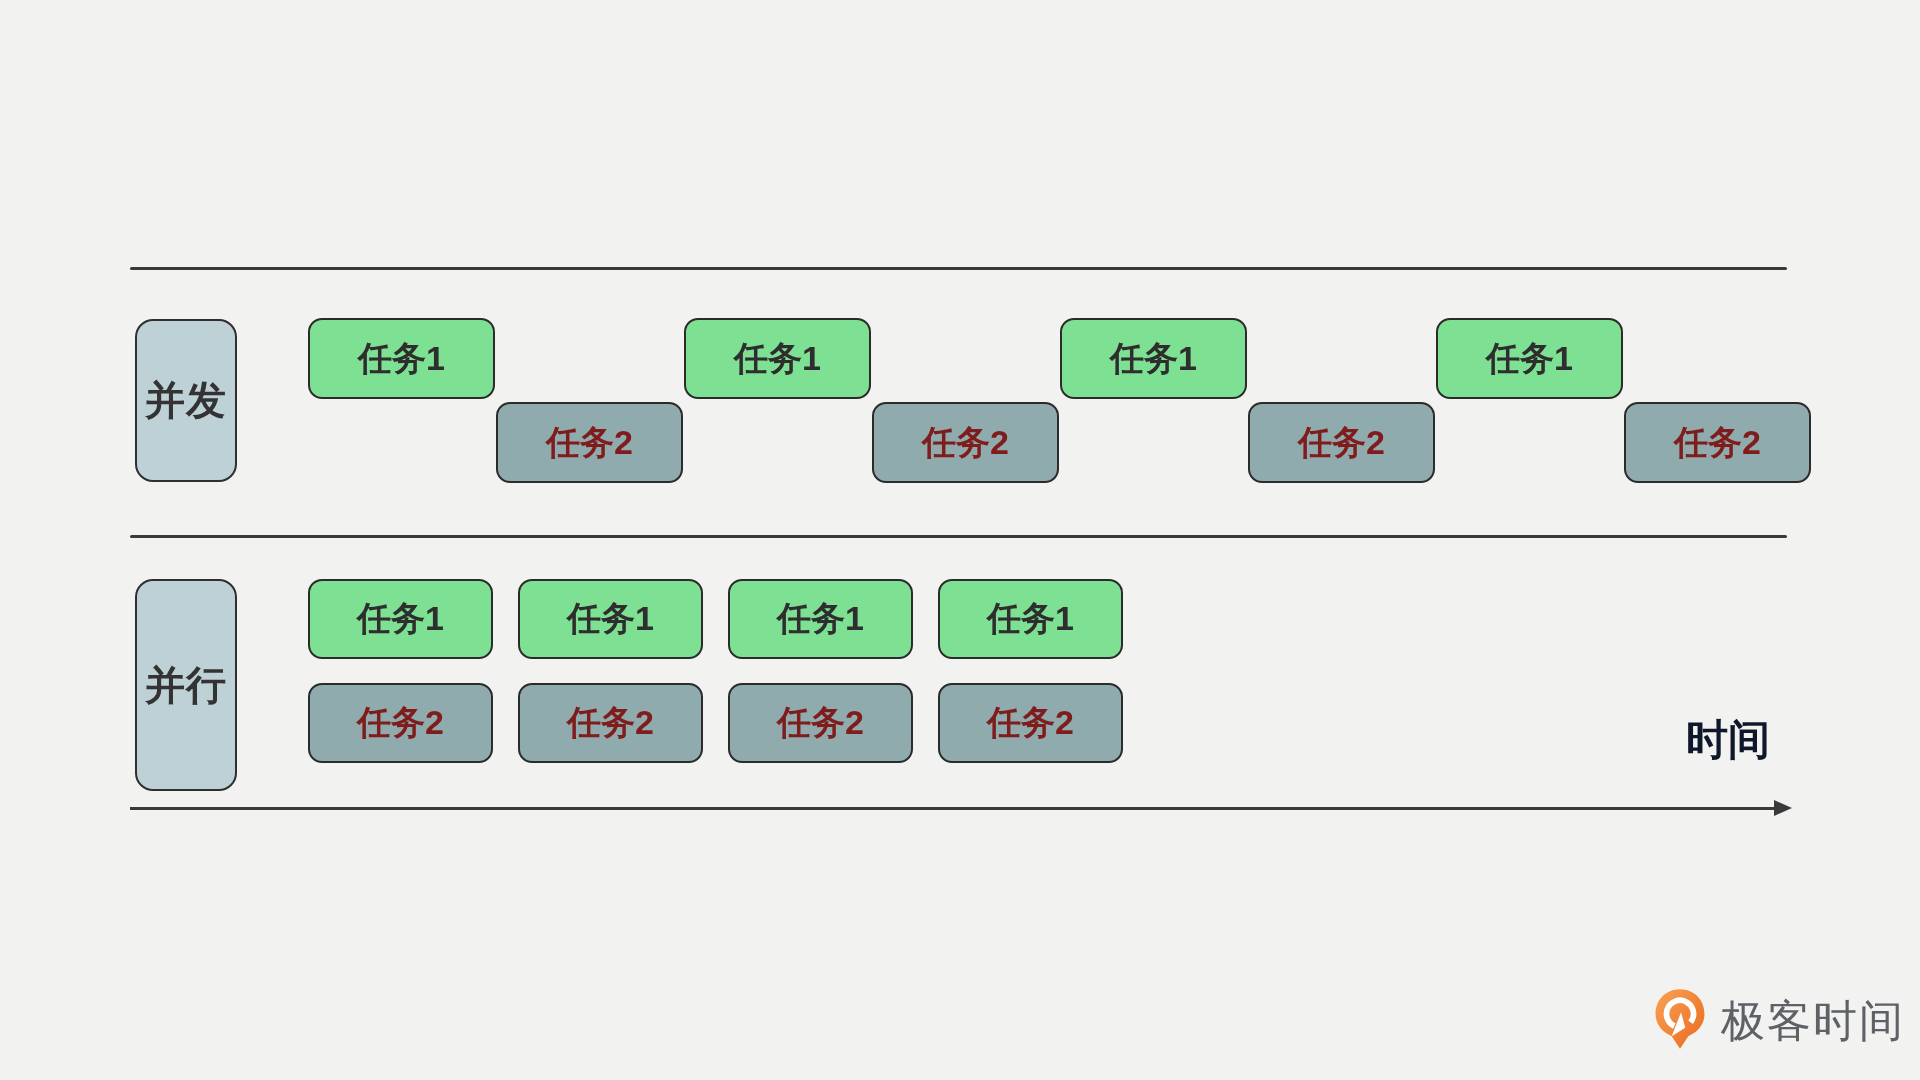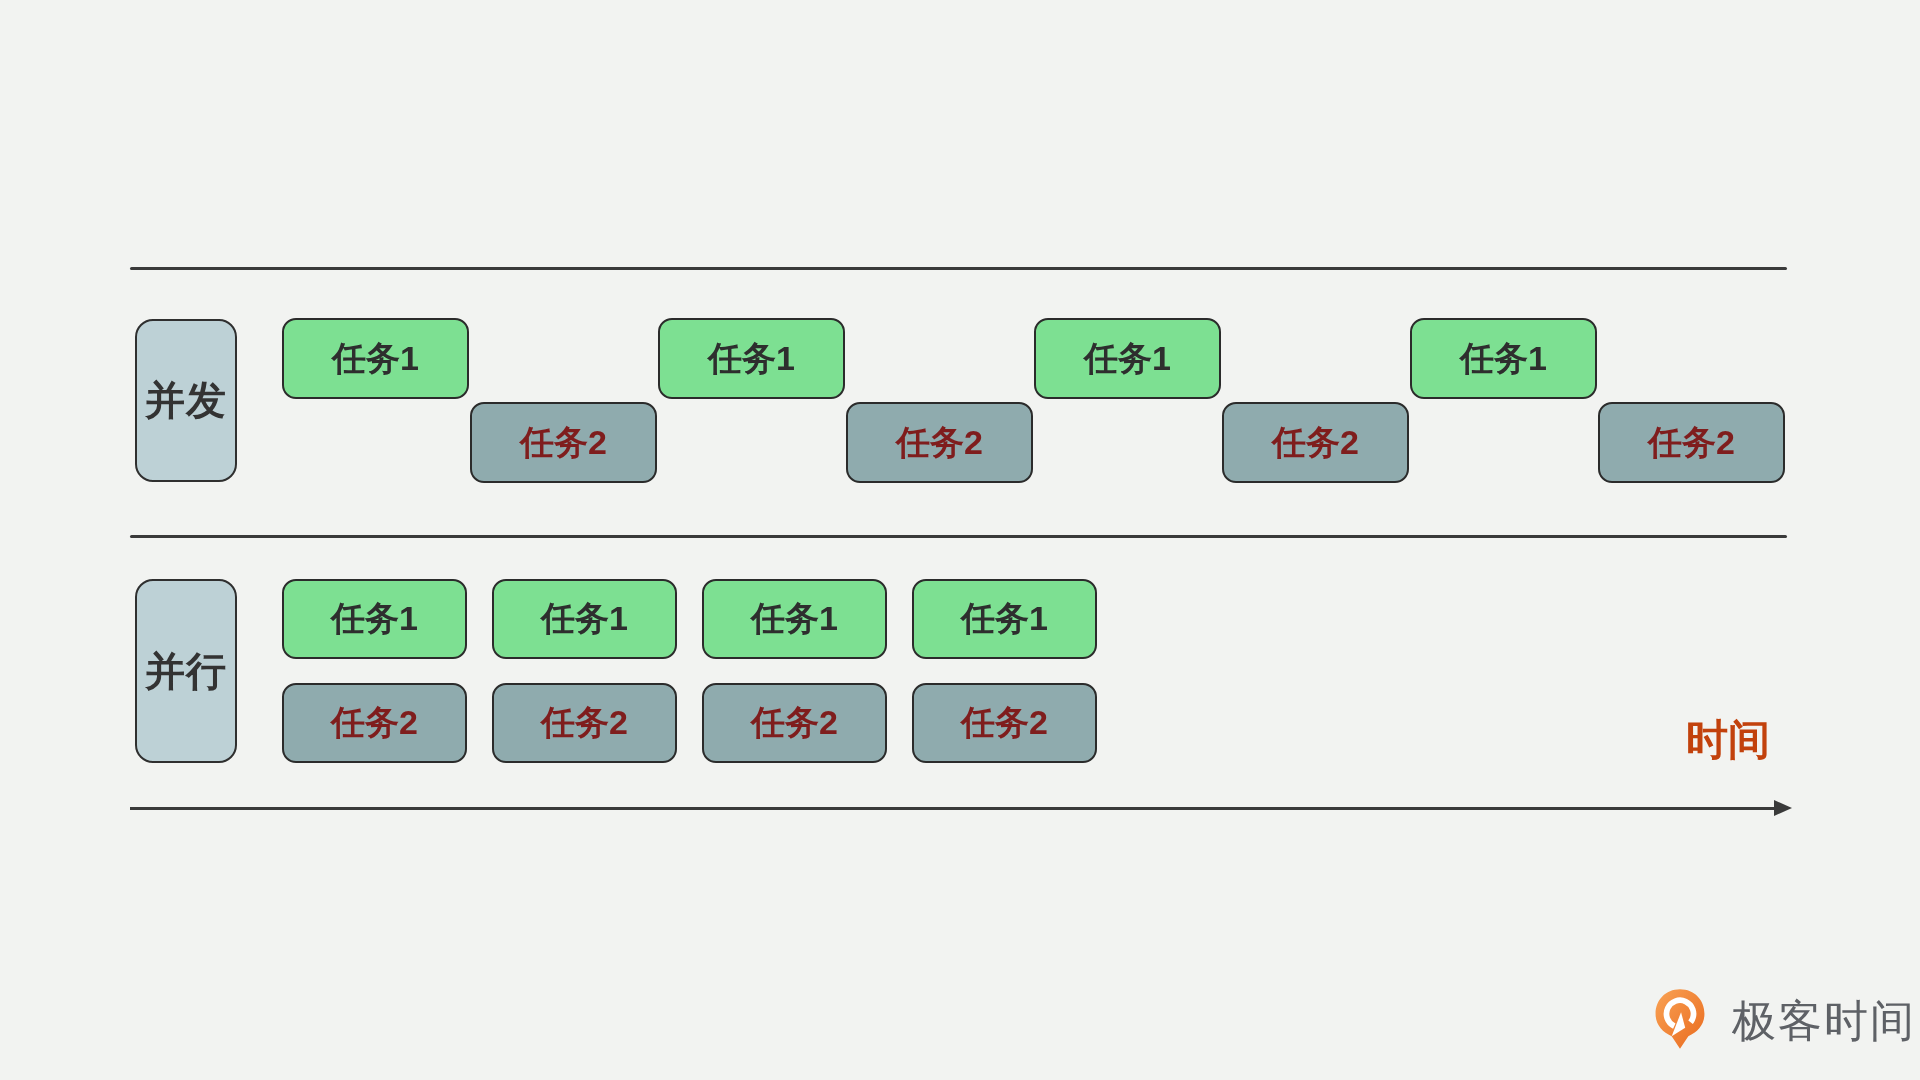--- a/index.html
+++ b/index.html
@@ -15,46 +15,46 @@
   #sep1{top:267px;}
   #sep2{top:535px;}
   .row-label{
     position:absolute;left:135px;width:102px;
     background:#bdd1d6;border:2px solid #2f2f2f;border-radius:18px;
     display:flex;align-items:center;justify-content:center;
     font-size:40px;font-weight:bold;color:#333333;
     box-sizing:border-box;letter-spacing:1px;
   }
   #label-concurrency{top:319px;height:163px;text-align:right;}
-  #label-parallel{top:579px;height:184px;}
+  #label-parallel{top:579px;height:212px;}
   .task{
     position:absolute;box-sizing:border-box;
     border:2px solid #2b2b2b;border-radius:14px;
     display:flex;align-items:center;justify-content:center;
-    font-size:34px;font-weight:bold;
+    font-size:34px;font-weight:bold;margin-left:26px;
   }
   .task1{background:#7de092;color:#2e2e2e;}
   .task2{background:#8fabae;color:#7f1d1d;}
   .time-label{
     position:absolute;left:1686px;top:712px;
-    font-size:42px;font-weight:bold;color:#c2410c;
+    font-size:42px;font-weight:bold;color:#0f172a;
   }
   .axis-line{
     position:absolute;left:130px;top:807px;width:1646px;height:3px;
     background:#3a3a3a;
   }
   .axis-arrowhead{
     position:absolute;left:1774px;top:800px;width:0;height:0;
     border-left:18px solid #3a3a3a;
     border-top:8px solid transparent;
     border-bottom:8px solid transparent;
   }
   .logo{
     position:absolute;left:1654px;top:988px;
-    display:flex;align-items:center;gap:26px;
+    display:flex;align-items:center;gap:15px;
   }
   .logo-text{
     font-size:44px;color:#5e6166;font-weight:500;letter-spacing:2px;
   }
 </style>
 </head>
 <body>
 
 <div class="canvas">
 

